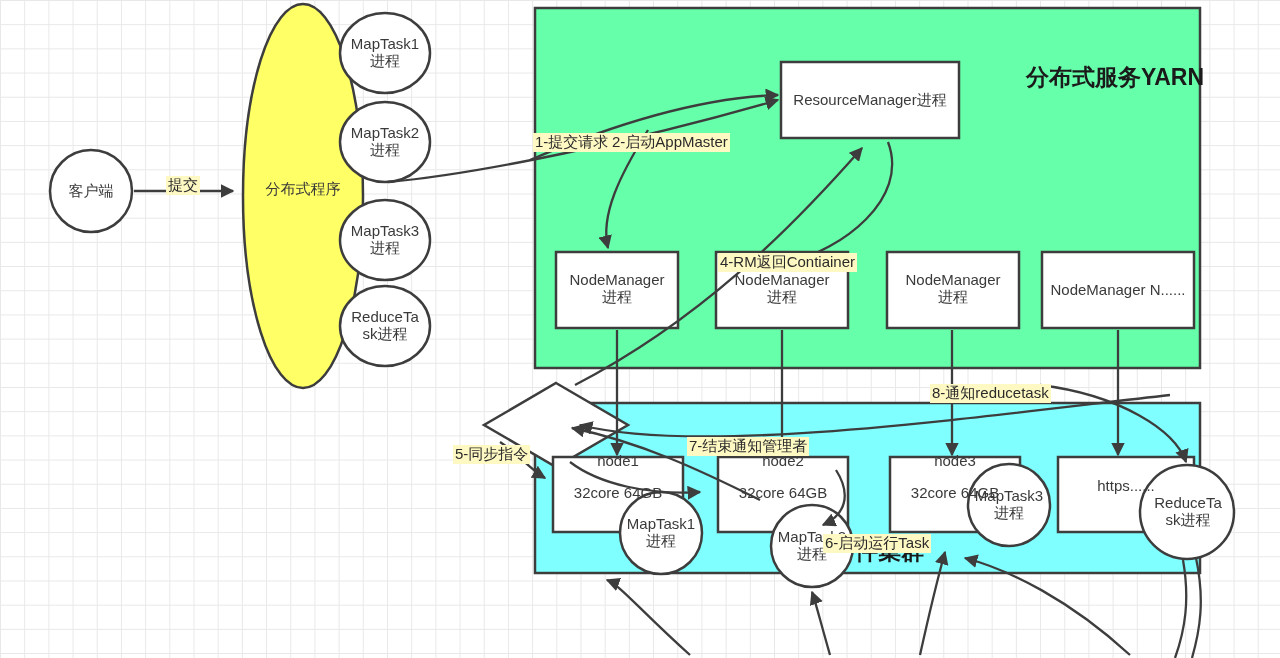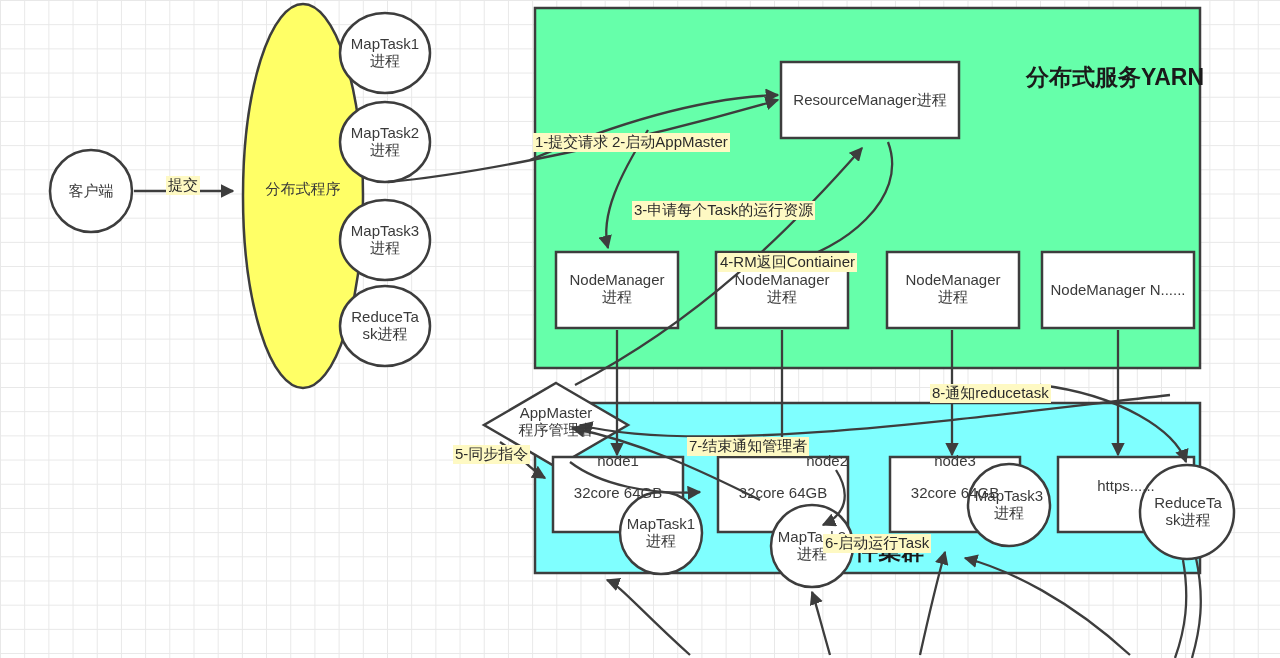--- a/index.html
+++ b/index.html
@@ -146,48 +146,45 @@
   <div class="node-text" style="left:785px;top:91px;width:170px;">ResourceManager进程</div>
 
   <div class="node-text" style="left:556px;top:271px;width:122px;">NodeManager
 进程</div>
   <div class="node-text" style="left:716px;top:271px;width:132px;">NodeManager
 进程</div>
   <div class="node-text" style="left:887px;top:271px;width:132px;">NodeManager
 进程</div>
   <div class="node-text" style="left:1042px;top:281px;width:152px;">NodeManager N......</div>
 
-  <div class="node-text" style="left:506px;top:404px;width:100px;">AppMaster
-程序管理者</div>
 
   <div class="region-title" style="left:855px;top:536px;">件集群</div>
 
   <div class="node-text" style="left:553px;top:452px;width:130px;">node1</div>
   <div class="node-text" style="left:553px;top:484px;width:130px;">32core 64GB</div>
 
-  <div class="node-text" style="left:718px;top:452px;width:130px;text-align:right;">node2</div>
+  <div class="node-text" style="left:718px;top:452px;width:130px;">node2</div>
   <div class="node-text" style="left:718px;top:484px;width:130px;">32core 64GB</div>
 
   <div class="node-text" style="left:890px;top:452px;width:130px;">node3</div>
   <div class="node-text" style="left:890px;top:484px;width:130px;">32core 64GB</div>
 
   <div class="node-text" style="left:1058px;top:477px;width:136px;">https......</div>
 
   <div class="node-text" style="left:616px;top:515px;width:90px;">MapTask1
 进程</div>
   <div class="node-text" style="left:767px;top:528px;width:90px;">MapTask2
 进程</div>
   <div class="node-text" style="left:964px;top:487px;width:90px;">MapTask3
 进程</div>
   <div class="node-text" style="left:1142px;top:494px;width:92px;">ReduceTa
 sk进程</div>
 
   <div class="edge-label" style="left:533px;top:133px;">1-提交请求</div>
   <div class="edge-label" style="left:610px;top:133px;">2-启动AppMaster</div>
-  <div class="edge-label" style="left:632px;top:201px;">3-申请每个Task的运行资源</div>
   <div class="edge-label" style="left:718px;top:253px;">4-RM返回Contiainer</div>
   <div class="edge-label" style="left:453px;top:445px;">5-同步指令</div>
   <div class="edge-label" style="left:823px;top:534px;">6-启动运行Task</div>
   <div class="edge-label" style="left:687px;top:437px;">7-结束通知管理者</div>
   <div class="edge-label" style="left:930px;top:384px;">8-通知reducetask</div>
 
 
 </div>
 
 </body></html>

